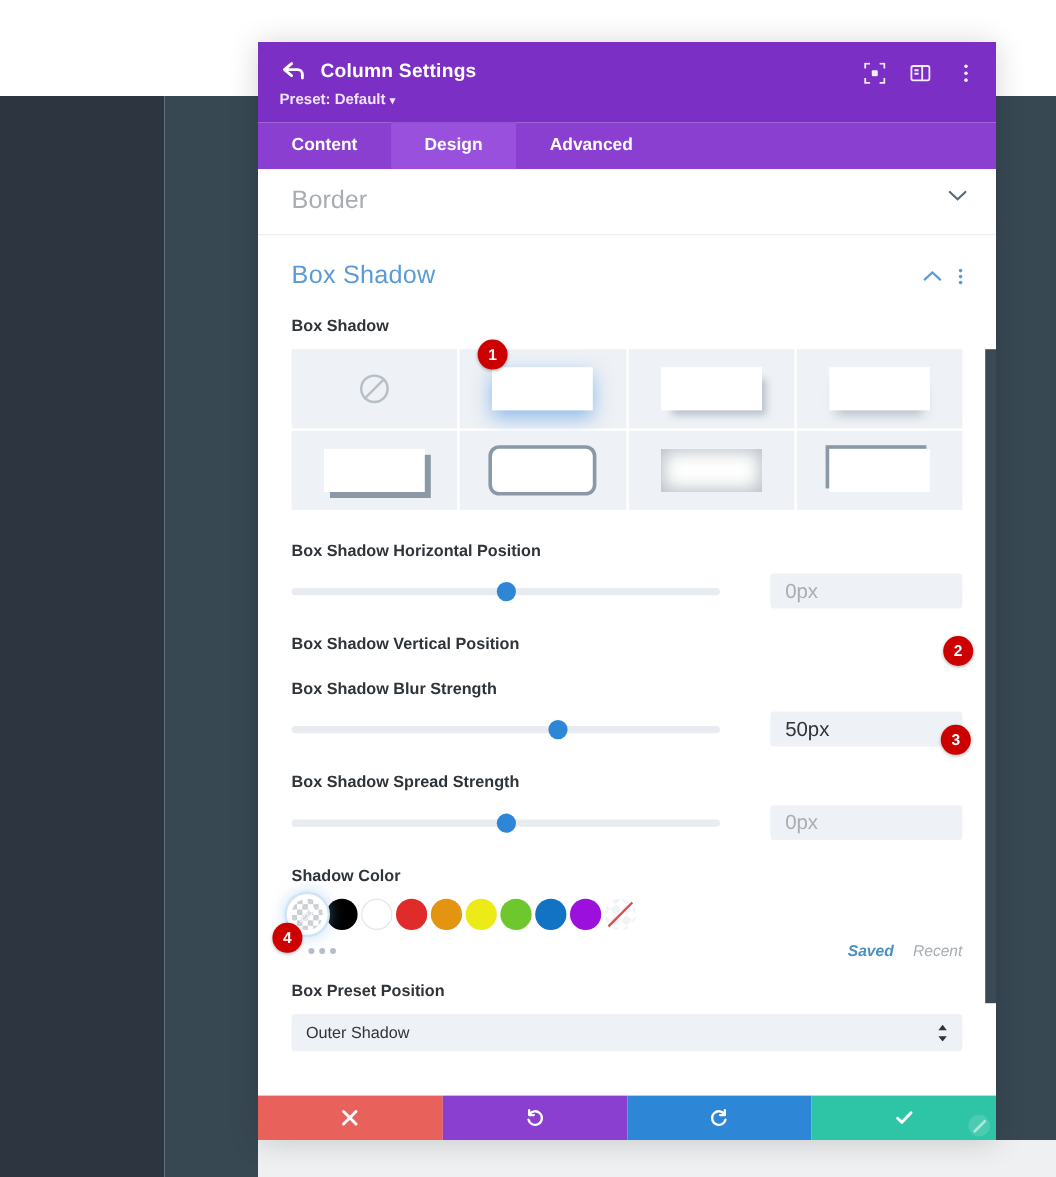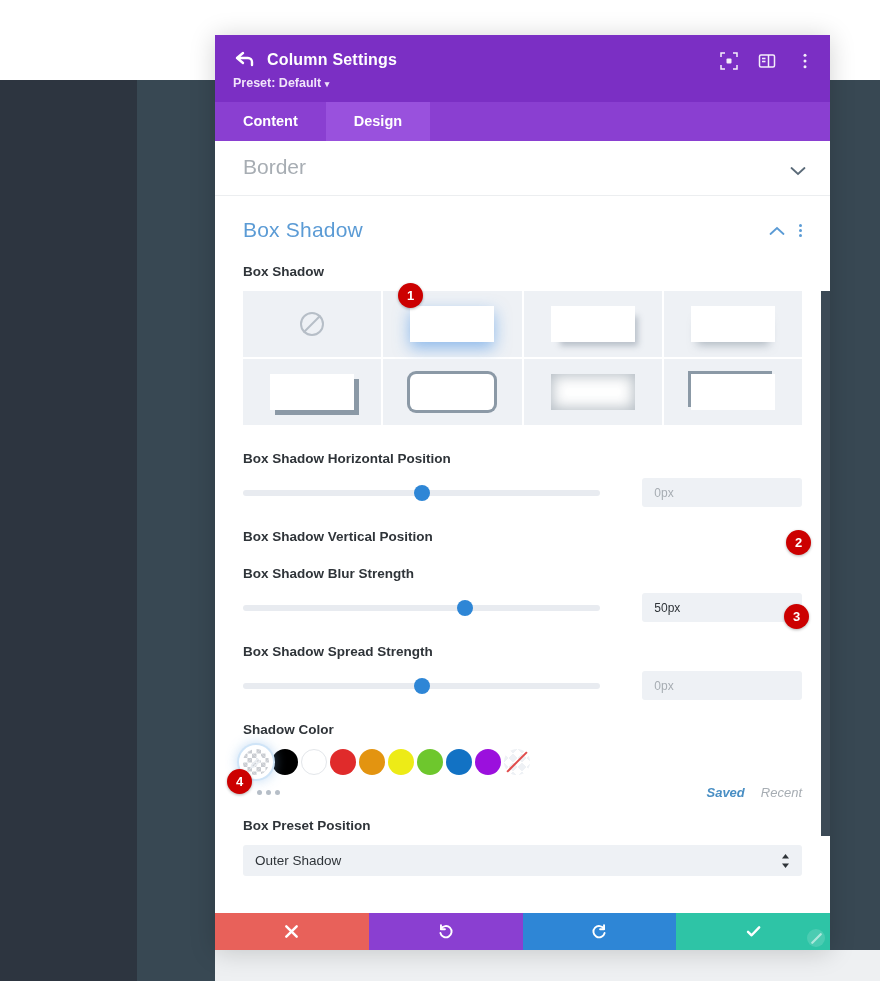--- a/index.html
+++ b/index.html
@@ -48,21 +48,21 @@
     padding: 0 28px; height: 39px; line-height: 39px;
     color: #fff; font-size: 14.5px; font-weight: bold; cursor: pointer;
   }
   .tab.active { background: #9951dd; }
 
   
   .body-wrap { position: relative; flex: 1 1 auto; overflow: hidden; background:#fff; }
   .body-scroll { position: absolute; inset: 0; overflow: hidden; }
 
   .collapsed-section {
-    display: flex; align-items: flex-end; justify-content: space-between;
+    display: flex; align-items: flex-start; justify-content: space-between;
     padding: 14px 24px 16px 28px; border-bottom: 1px solid #eceef0;
   }
   .collapsed-title { font-size: 21px; color: #a7adb3; }
   .chev { color: #5a6a78; font-size: 15px; }
 
   .section { padding: 22px 28px 0 28px; }
   .section-head { display: flex; align-items: center; justify-content: space-between; margin-bottom: 22px; }
   .section-title { font-size: 21px; color: #5b9bd5; letter-spacing:.2px; }
   .section-tools { display: flex; align-items: center; gap: 14px; color:#5b9bd5; }
   .sec-chev { font-size: 15px; }
@@ -93,21 +93,21 @@
   
   .slider-row { margin-bottom: 22px; }
   .slider-line { display: flex; align-items: center; }
   .track-wrap { position: relative; width: 358px; height: 20px; display: flex; align-items: center; }
   .track { width: 100%; height: 6px; background: #e8ebf0; border-radius: 3px; }
   .thumb { position: absolute; width: 16px; height: 16px; border-radius: 50%; background: #2e86d6; transform: translateX(-50%); }
   .value-box {
     margin-left: 42px; width: 160px; height: 29px;
     background: #eef1f5; border-radius: 3px;
     display: flex; align-items: center; padding-left: 12px;
-    font-size: 12px; color: #2f3439;
+    font-size: 17px; color: #2f3439;
   }
   .value-box.muted { color: #a7adb3; }
 
   
   .swatch-row { display: flex; align-items: center; gap: 0px; margin-top: 2px; }
   .swatch { width: 26px; height: 26px; border-radius: 50%; margin-right: 3px; cursor: pointer; flex: 0 0 auto; }
   .swatch.ring { box-shadow: 0 0 0 4px #ffffff, 0 0 0 6px #cfe4f7, 0 0 12px 6px rgba(125,178,230,.45); position: relative; z-index: 2; }
   .checker {
     background-image:
       linear-gradient(45deg,#c9ccd1 25%,transparent 25%),
@@ -223,20 +223,21 @@
               <circle cx="9" cy="9" r="1.5"></circle>
               <circle cx="9" cy="14.8" r="1.5"></circle>
           </svg>
         </span>
       </div>
     </div>
 
     <div class="tabbar">
       <div class="tab">Content</div>
       <div class="tab active">Design</div>
+      <div class="tab">Advanced</div>
     </div>
 
     <div class="body-wrap">
       <div class="body-scroll">
 
         <div class="collapsed-section">
           <span class="collapsed-title">Border</span>
           <span class="chev">
             <svg width="16" height="10" viewBox="0 0 16 10" fill="none" stroke="#5a6a78" stroke-width="1.8" stroke-linecap="round">
                 <path d="M1.5 2 L8 8 L14.5 2"></path>

